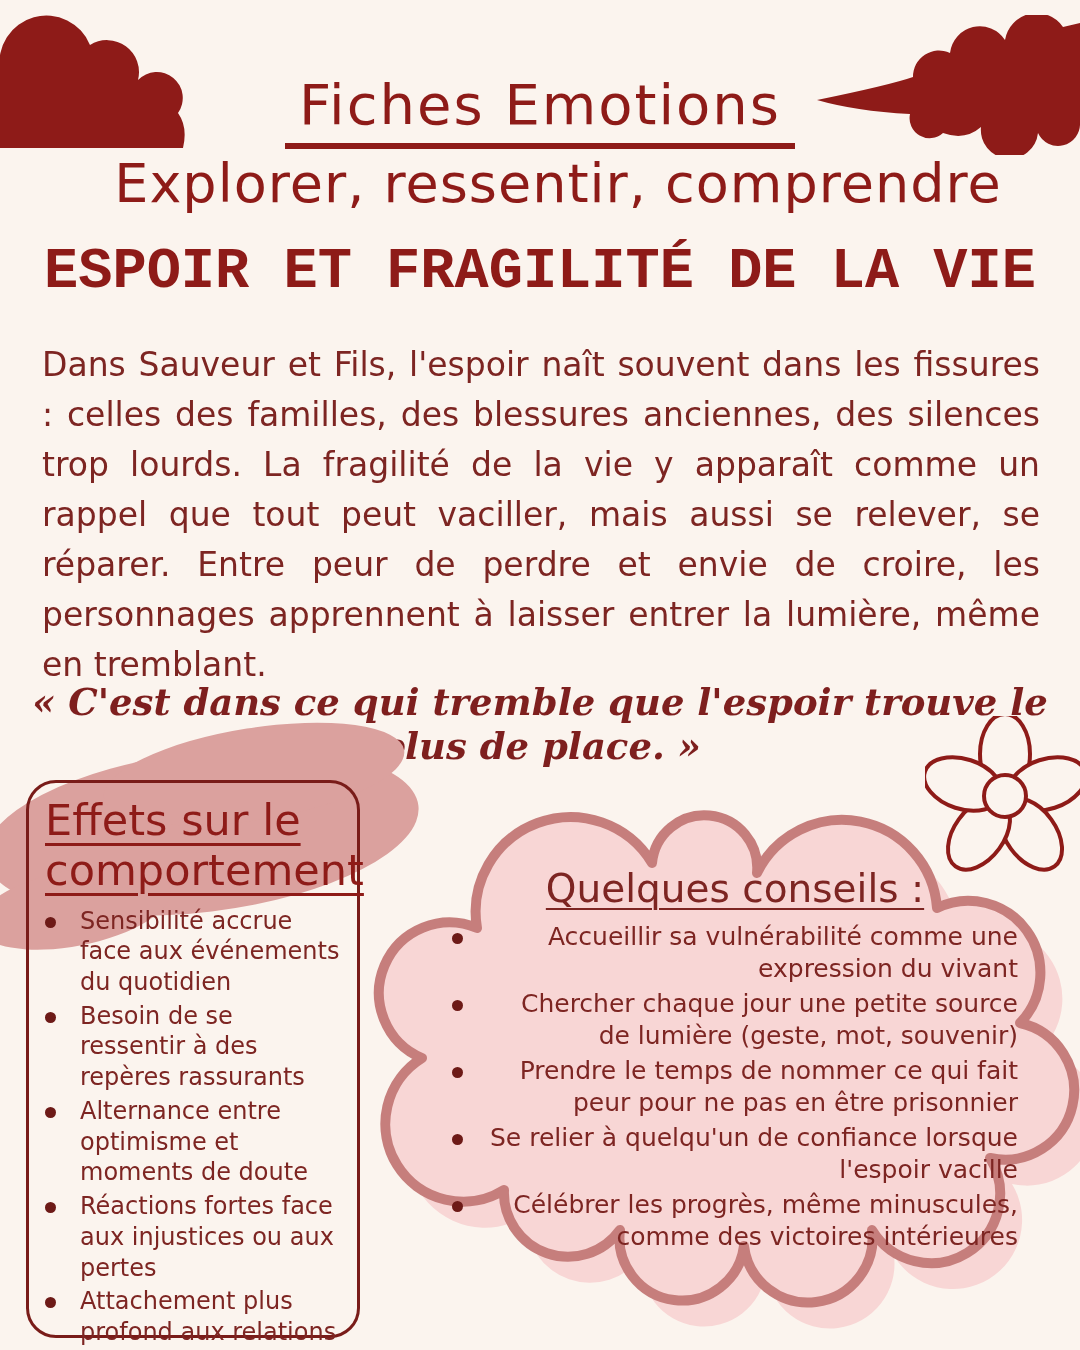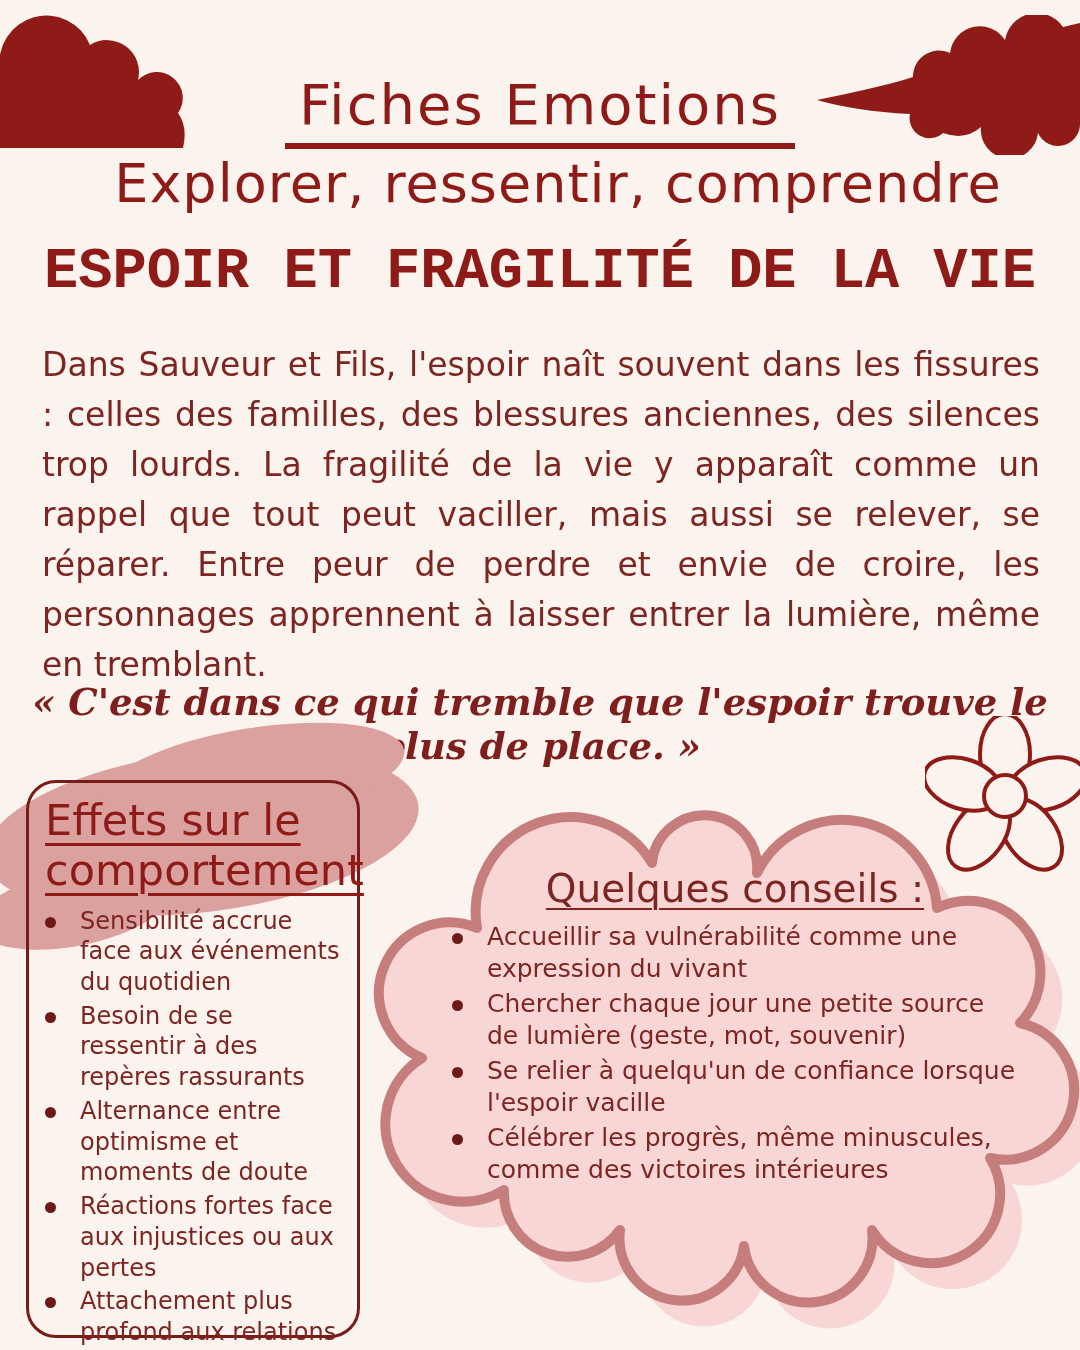--- a/index.html
+++ b/index.html
@@ -77,21 +77,21 @@
   
   .advice-cloud{position:absolute;left:352px;top:798px;width:730px;height:548px;}
   .advice-content{
     position:absolute;left:100px;top:68px;width:566px;
   }
   .advice-title{
     text-align:center;font-size:39px;color:var(--text);
     text-decoration:underline;text-decoration-thickness:2px;text-underline-offset:6px;
     margin-bottom:10px;
   }
-  .advice-list{font-size:25px;line-height:1.28;color:var(--text);}
+  .advice-list{font-size:25px;line-height:1.28;color:var(--text);text-align:right;}
   .advice-list .dot{margin-top:12px;}
 </style>
 </head>
 <body>
 
 <div class="page">
 
   <svg class="decor" style="left:0;top:15px" width="195" height="135" viewBox="0 0 195 135">
     <path fill="#8e1b18" d="M0,133 L0,55 A47,47 0 0 1 90,30 A32,32 0 0 1 138,65 A26,26 0 0 1 178,98 Q188,112 183,133 Z"></path>
   </svg>
@@ -169,20 +169,24 @@
         <li class="row">
           <span class="dot"></span>
           <span>Accueillir sa vulnérabilité comme une expression du vivant</span>
           </li>
         <li class="row">
           <span class="dot"></span>
           <span>Chercher chaque jour une petite source de lumière (geste, mot, souvenir)</span>
           </li>
         <li class="row">
           <span class="dot"></span>
+          <span>Prendre le temps de nommer ce qui fait peur pour ne pas en être prisonnier</span>
+          </li>
+        <li class="row">
+          <span class="dot"></span>
           <span>Se relier à quelqu'un de confiance lorsque l'espoir vacille</span>
           </li>
         <li class="row">
           <span class="dot"></span>
           <span>Célébrer les progrès, même minuscules, comme des victoires intérieures</span>
           </li>
       </ul>
     </div>
   </div>
 

